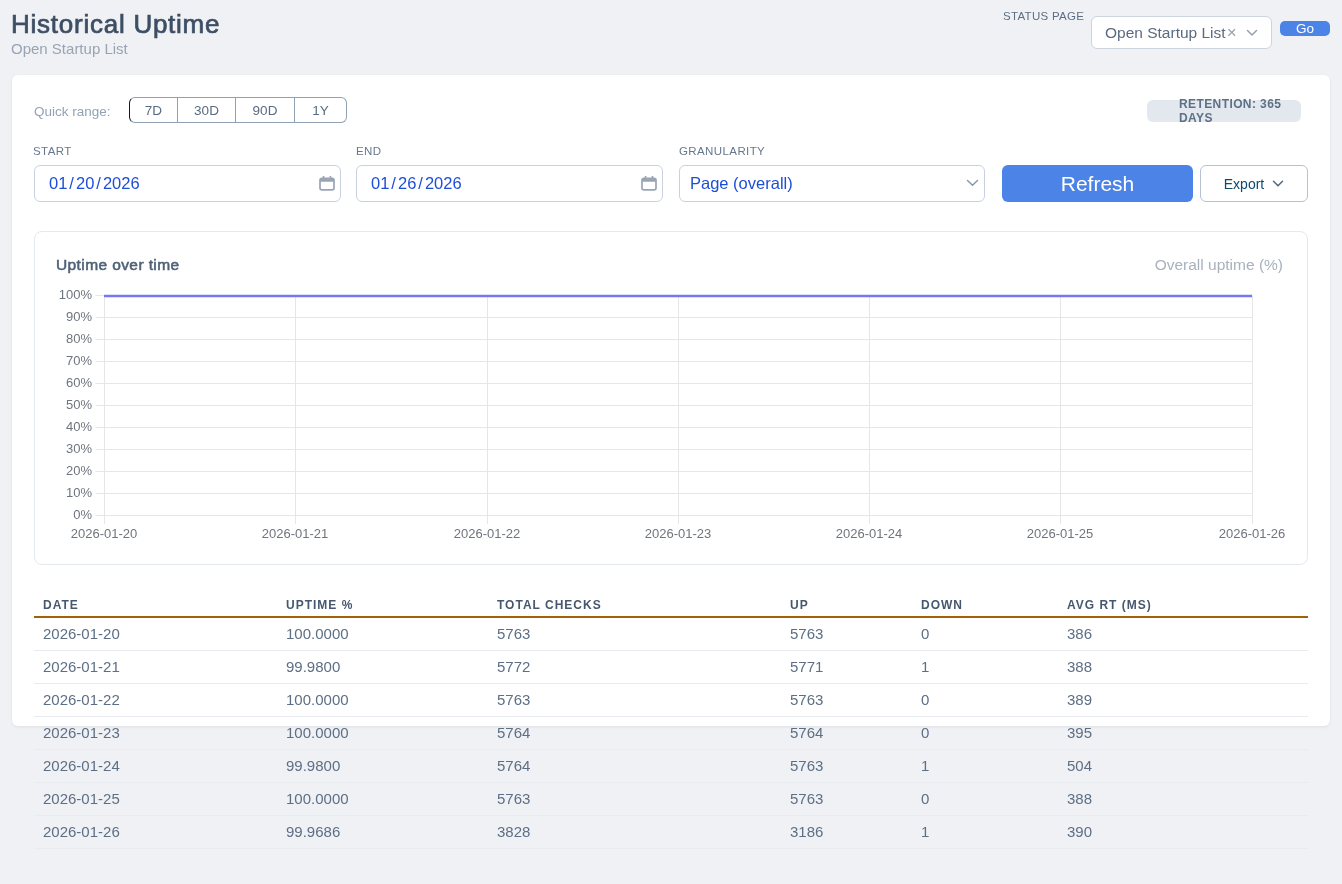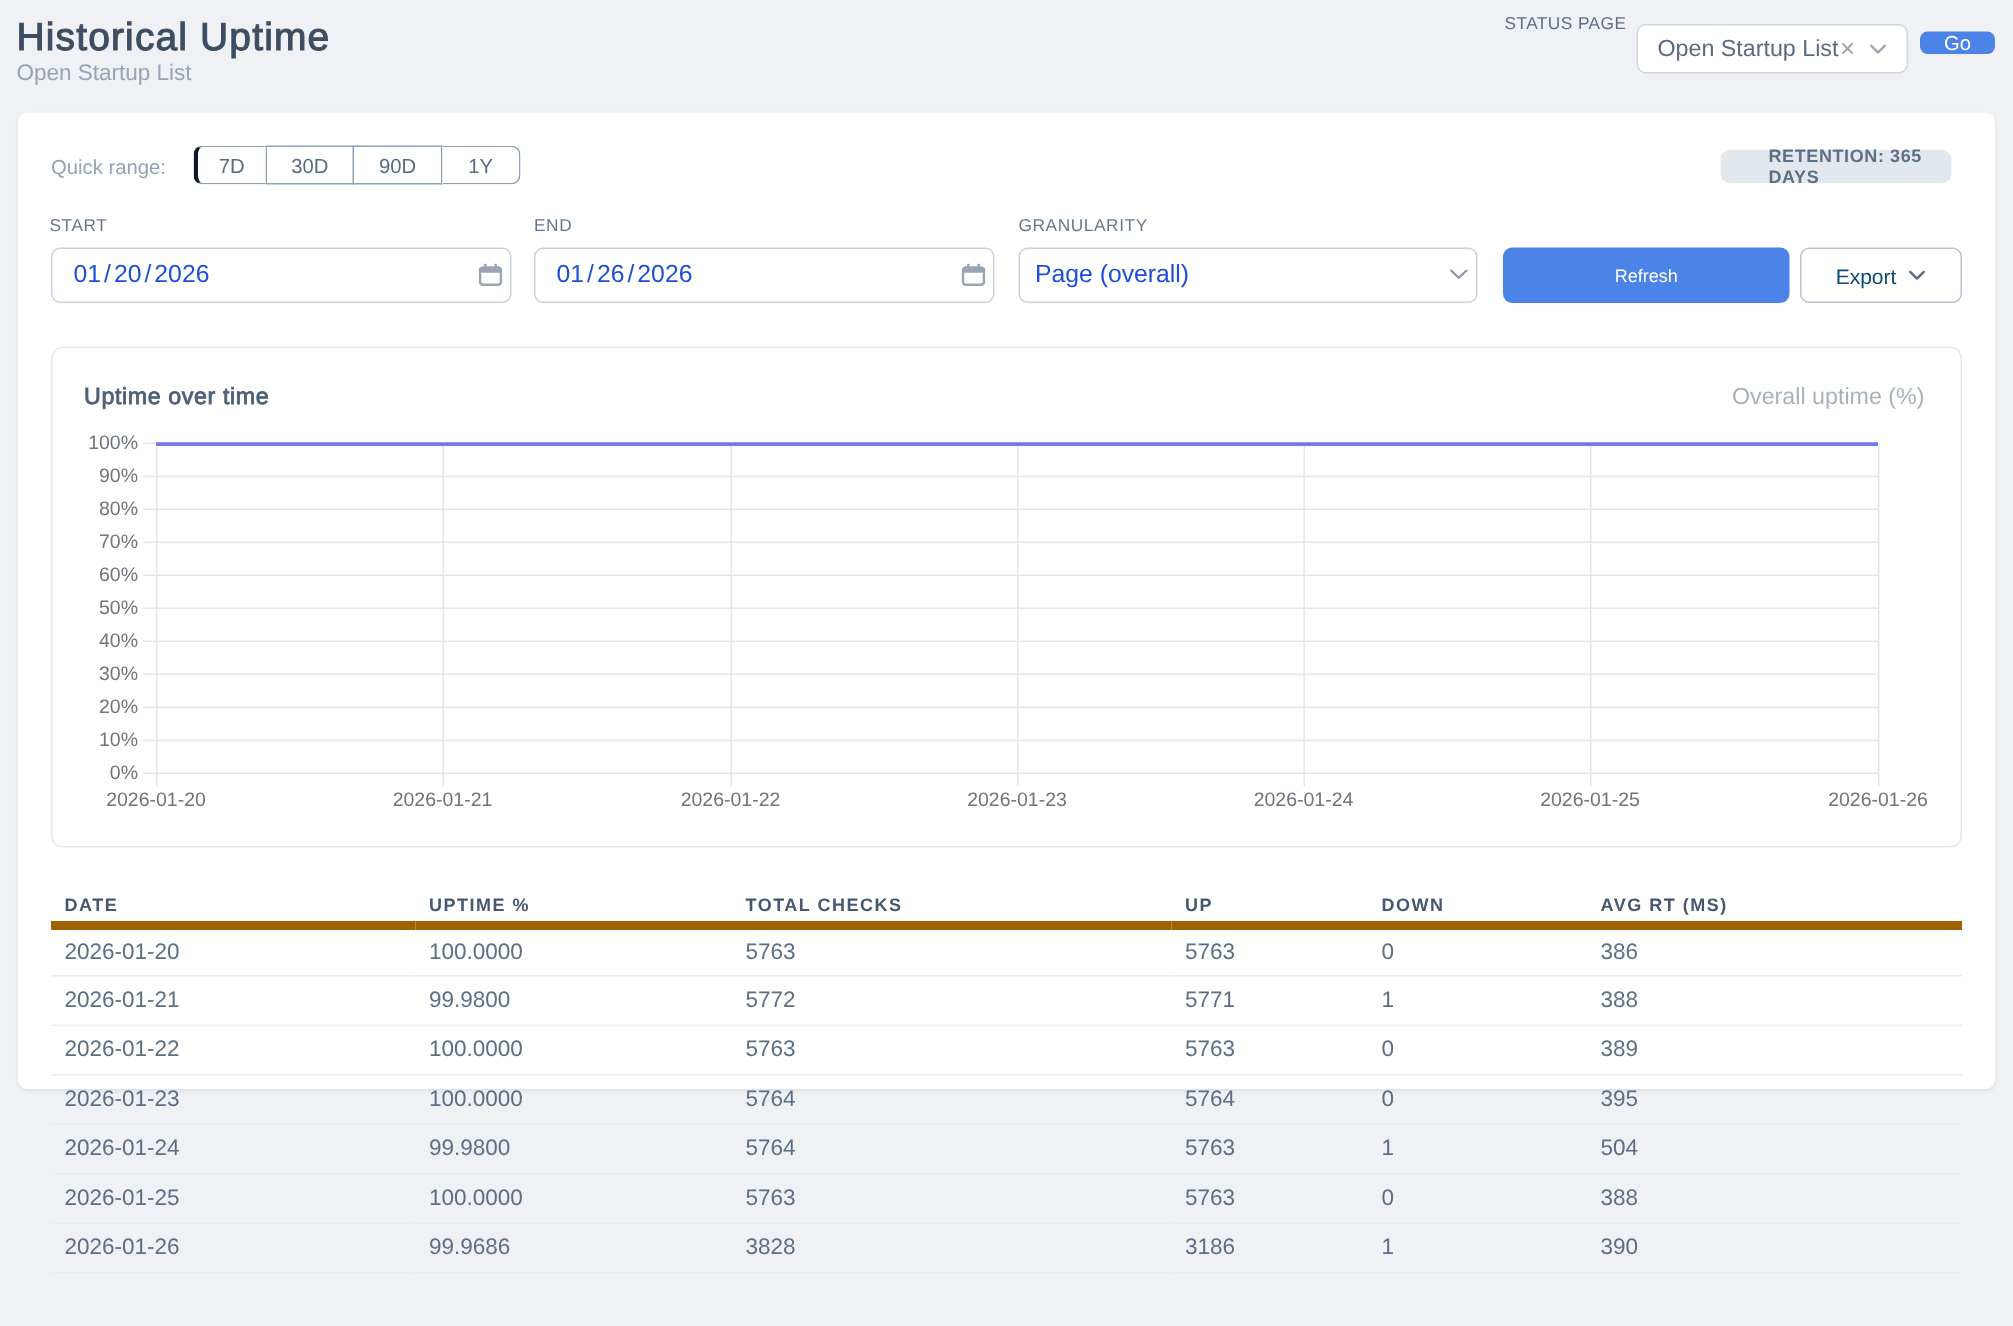--- a/index.html
+++ b/index.html
@@ -17,38 +17,38 @@
   .sp-select .txt { font-size:15.5px; color:#5a6b80; }
   .sp-select .x { font-size:17px; color:#98a1ad; margin-left:1px; }
   .sp-select svg { margin-left:9px; }
   .go { position:absolute; left:1280px; top:21px; width:50px; height:15px; background:#4c83e7; border:none; border-radius:5px; color:#fff; font-size:13.5px; font-weight:400; font-family:inherit; }
 
   .card { position:absolute; left:12px; top:75px; width:1318px; height:651px; background:#fff; border-radius:6px; box-shadow:0 1px 3px rgba(20,30,50,0.08); }
 
   .qlabel { position:absolute; left:22px; top:29px; font-size:13.5px; color:#93a3b5; }
   .seg { position:absolute; left:117px; top:22px; height:26px; display:flex; }
   .seg button { height:26px; background:#fff; border:1px solid #8ea1b5; border-left:none; font-family:inherit; font-size:13.5px; color:#5a6b80; }
-  .seg button:first-child { border-left:3px solid #0f172a; border-radius:6px 0 0 6px; }
+  .seg button:first-child { border-left:1px solid #0f172a; border-radius:6px 0 0 6px; }
   .seg button:last-child { border-radius:0 6px 6px 0; }
   .badge { position:absolute; left:1135px; top:25px; width:154px; height:22px; background:#e3e8ef; border-radius:6px; font-size:12px; font-weight:bold; color:#5d7186; letter-spacing:0.4px; display:flex; align-items:center; justify-content:center;padding-left:32px; }
 
   .flabel { position:absolute; top:70px; font-size:11.5px; color:#66788e; letter-spacing:0.4px; }
   .input { position:absolute; top:90px; height:37px; background:#fff; border:1px solid #c8d2de; border-radius:6px; display:flex; align-items:center; padding:0 5px 0 14px; font-size:16.5px; color:#1d4ed8; }
   .input i { font-style:normal; margin:0 2px; }
   .input .grow { flex:1; }
   .input svg { transform:translateY(-1px); }
-  .refresh { position:absolute; left:990px; top:90px; width:191px; height:37px; background:#4c83e7; border:none; border-radius:6px; color:#fff; font-size:12px; font-family:inherit; }
+  .refresh { position:absolute; left:990px; top:90px; width:191px; height:37px; background:#4c83e7; border:none; border-radius:6px; color:#fff; font-size:21px; font-family:inherit; }
   .export { position:absolute; left:1188px; top:90px; width:108px; height:37px; background:#fff; border:1px solid #b7c2d1; border-radius:6px; color:#0c4a6e; font-size:14px; font-family:inherit; display:flex; align-items:center; justify-content:center; gap:8px; }
 
   .chartbox { position:absolute; left:22px; top:156px; width:1274px; height:334px; border:1px solid #e4e9ef; border-radius:8px; }
   .ct { position:absolute; left:21px; top:24px; font-size:15.5px; font-weight:normal; -webkit-text-stroke:0.55px #4e6076; letter-spacing:0.4px; color:#4e6076; }
   .cr { position:absolute; right:24px; top:24px; font-size:15.5px; color:#a8b2bd; }
 
   table { position:absolute; left:22px; top:513px; width:1274px; border-collapse:collapse; table-layout:fixed; }
-  th { height:29px; text-align:left; vertical-align:bottom; font-size:12px; letter-spacing:1px; color:#46586f; border-bottom:6px solid #a16207; padding:0 0 4px 9px; }
+  th { height:29px; text-align:left; vertical-align:bottom; font-size:12px; letter-spacing:1px; color:#46586f; border-bottom:2px solid #a16207; padding:0 0 4px 9px; }
   td { height:33px; vertical-align:middle; font-size:15px; color:#5d6f85; border-bottom:1px solid #e8ecf1; padding:0 0 0 9px; }
 </style>
 </head>
 <body>
   <div class="h1">Historical Uptime</div>
   <div class="sub">Open Startup List</div>
   <div class="sp-label">STATUS PAGE</div>
   <div class="sp-select">
     <span class="txt">Open Startup List</span>
     <span class="x">×</span>

